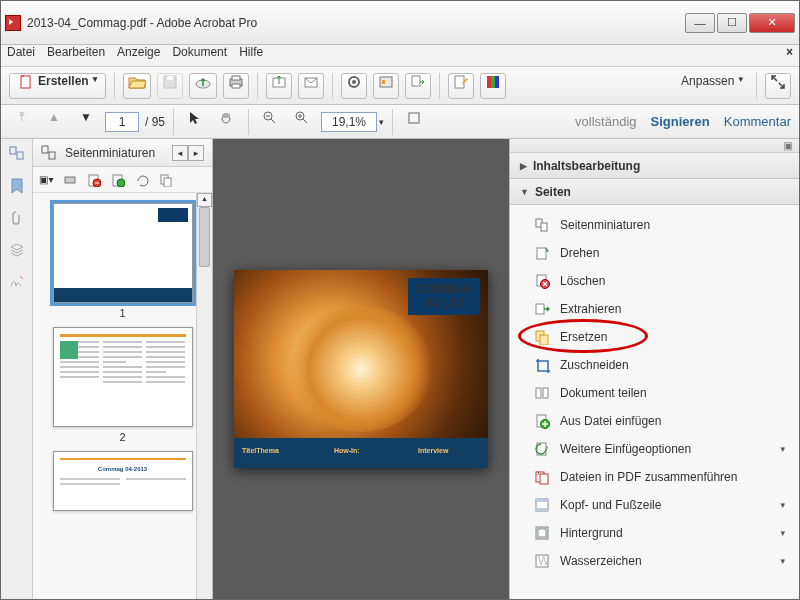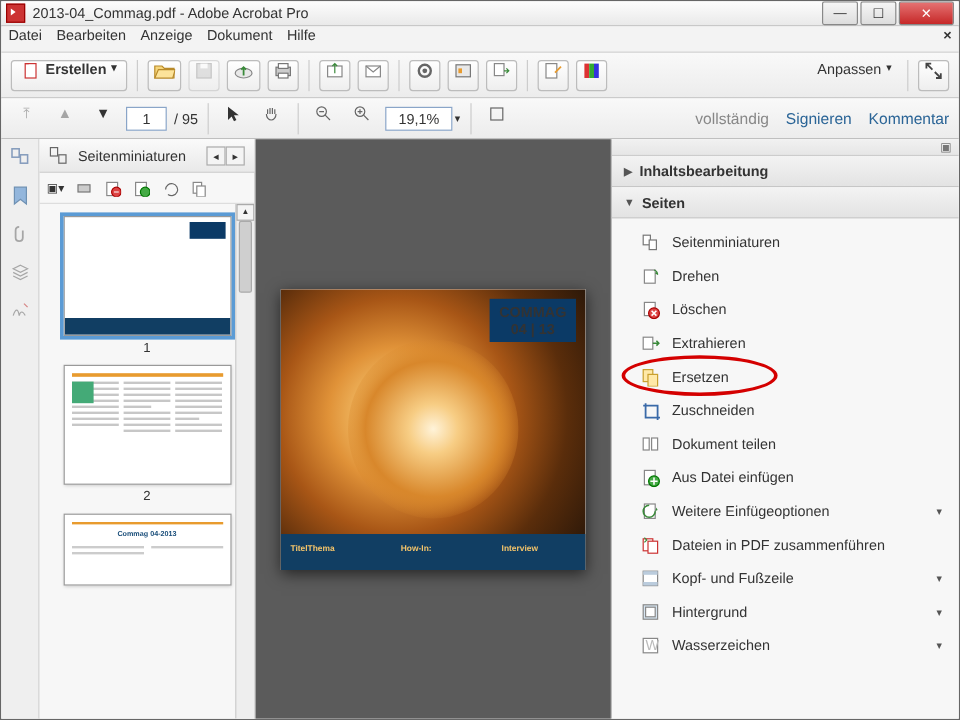--- a/index.html
+++ b/index.html
@@ -1,17 +1,17 @@
 <!DOCTYPE html>
 <html><head>
 <meta charset="utf-8">
 <style>
 *{box-sizing:border-box;margin:0;padding:0;font-family:"Segoe UI",Tahoma,sans-serif;font-size:12px;color:#333}
 body{background:#fff;width:800px;height:600px;overflow:hidden;display:flex;flex-direction:column;border:1px solid #666}
-.titlebar{height:21px;background:linear-gradient(#fdfdfd,#e9e9e9);display:flex;align-items:center;padding:0 4px;border-bottom:1px solid #bbb}
+.titlebar{height:44px;background:linear-gradient(#fdfdfd,#e9e9e9);display:flex;align-items:center;padding:0 4px;border-bottom:1px solid #bbb}
 .titlebar .appicon{width:16px;height:16px;background:#c33;border:1px solid #900;margin-right:6px;position:relative}
 .titlebar .appicon::after{content:"";position:absolute;left:3px;top:3px;border-left:4px solid #fff;border-top:3px solid transparent;border-bottom:3px solid transparent}
 .titlebar .title{flex:1;font-size:12px;color:#333}
 .winbtns{display:flex;gap:2px}
 .winbtn{width:30px;height:20px;border:1px solid #888;background:linear-gradient(#f6f6f6,#ddd);display:flex;align-items:center;justify-content:center;font-size:11px;border-radius:2px}
 .winbtn.close{background:linear-gradient(#e57373,#c62828);color:#fff;width:46px}
 .menubar{height:22px;background:#f3f3f3;border-bottom:1px solid #ccc;display:flex;align-items:flex-start;padding:0 6px;gap:12px}
 .menubar span{font-size:12px}
 .menubar .menuclose{margin-left:auto;font-weight:bold}
 .toolbar{height:38px;background:linear-gradient(#f9f9f9,#ececec);border-bottom:1px solid #bfbfbf;display:flex;align-items:center;padding:0 8px;gap:6px}
@@ -43,21 +43,21 @@
 .lion-thumb{background:radial-gradient(circle at 40% 45%,#f5c97b 0%,#d88a2c 25%,#8a4513 55%,#3a2410 100%)}
 .lion-thumb::after{content:"";position:absolute;right:4px;top:4px;width:30px;height:14px;background:#0b3a66;color:#fff}
 .thumb .footer{position:absolute;left:0;right:0;bottom:0;height:14px;background:#113e63}
 .doc-thumb{padding:6px}
 .doc-thumb .bar{height:3px;background:#e89b2e;margin-bottom:4px}
 .doc-thumb .cols{display:flex;gap:4px}
 .doc-thumb .col{flex:1}
 .doc-thumb .line{height:2px;background:#c7c7c7;margin-bottom:3px}
 .doc-thumb .pic{width:18px;height:18px;background:#4a7;float:left;margin:0 3px 2px 0}
 .center{flex:1;background:#5b5b5b;position:relative;display:flex;align-items:center;justify-content:center}
-.center .page{width:254px;height:234px;background:#fff;box-shadow:0 3px 12px rgba(0,0,0,.6);position:relative;overflow:hidden}
+.center .page{width:254px;height:198px;background:#fff;box-shadow:0 3px 12px rgba(0,0,0,.6);position:relative;overflow:hidden}
 .center .lion{position:absolute;inset:0;background:radial-gradient(circle at 38% 45%,#fbe0a8 0%,#f4c06a 12%,#e09238 28%,#a85616 48%,#5a2d0b 70%,#1f1208 100%)}
 .center .mane{position:absolute;left:22%;top:18%;width:56%;height:64%;background:radial-gradient(circle,#fff3d9 0%,#f7cd84 20%,#d8872b 55%,rgba(0,0,0,0) 75%);border-radius:50%}
 .center .badge{position:absolute;right:8px;top:8px;background:#0b3a66;color:#fff;padding:4px 8px;font-size:9px;font-weight:bold;text-align:center;line-height:1.2}
 .center .foot{position:absolute;left:0;right:0;bottom:0;height:30px;background:#113e63}
 .center .foot div{position:absolute;color:#f4c46a;font-size:7px;font-weight:bold}
 .toolcol{width:290px;background:#f7f7f7;border-left:1px solid #bbb;display:flex;flex-direction:column}
 .toolhead{height:14px;background:linear-gradient(#f1f1f1,#e6e6e6);border-bottom:1px solid #ccc;display:flex;justify-content:flex-end;align-items:center;padding-right:6px;font-size:10px;color:#777}
 .accordion{height:26px;background:linear-gradient(#f3f3f3,#e3e3e3);border-bottom:1px solid #c6c6c6;display:flex;align-items:center;padding:0 10px;font-weight:bold;font-size:12px;gap:6px}
 .accordion .tri{font-size:9px;color:#555}
 .toollist{flex:1;overflow:hidden;padding:6px 0}
@@ -216,21 +216,21 @@
   <input class="zoomfield" value="19,1%" style="">
   <span style="font-size:9px;margin-left:-4px">▾</span>
   <div class="sep"></div>
   <div class="tbtn flat">
       <svg width="16" height="16">
         <rect x="3" y="3" width="10" height="10" fill="none" stroke="#666"></rect>
       </svg>
     </div>
   <div class="rightlinks">
     <span class="dim">vollständig</span>
-    <span style="font-weight:normal">Signieren</span>
+    <span style="font-weight:bold">Signieren</span>
     <span style="font-weight:normal">Kommentar</span>
   </div>
 </div>
 
 <div class="main">
 
   <div class="railcol">
     <svg class="railicon">
         <rect x="2" y="2" width="6" height="7" fill="none" stroke="#5a7aa8" stroke-width="1.3"></rect>
         <rect x="9" y="7" width="6" height="7" fill="none" stroke="#5a7aa8" stroke-width="1.3"></rect>

